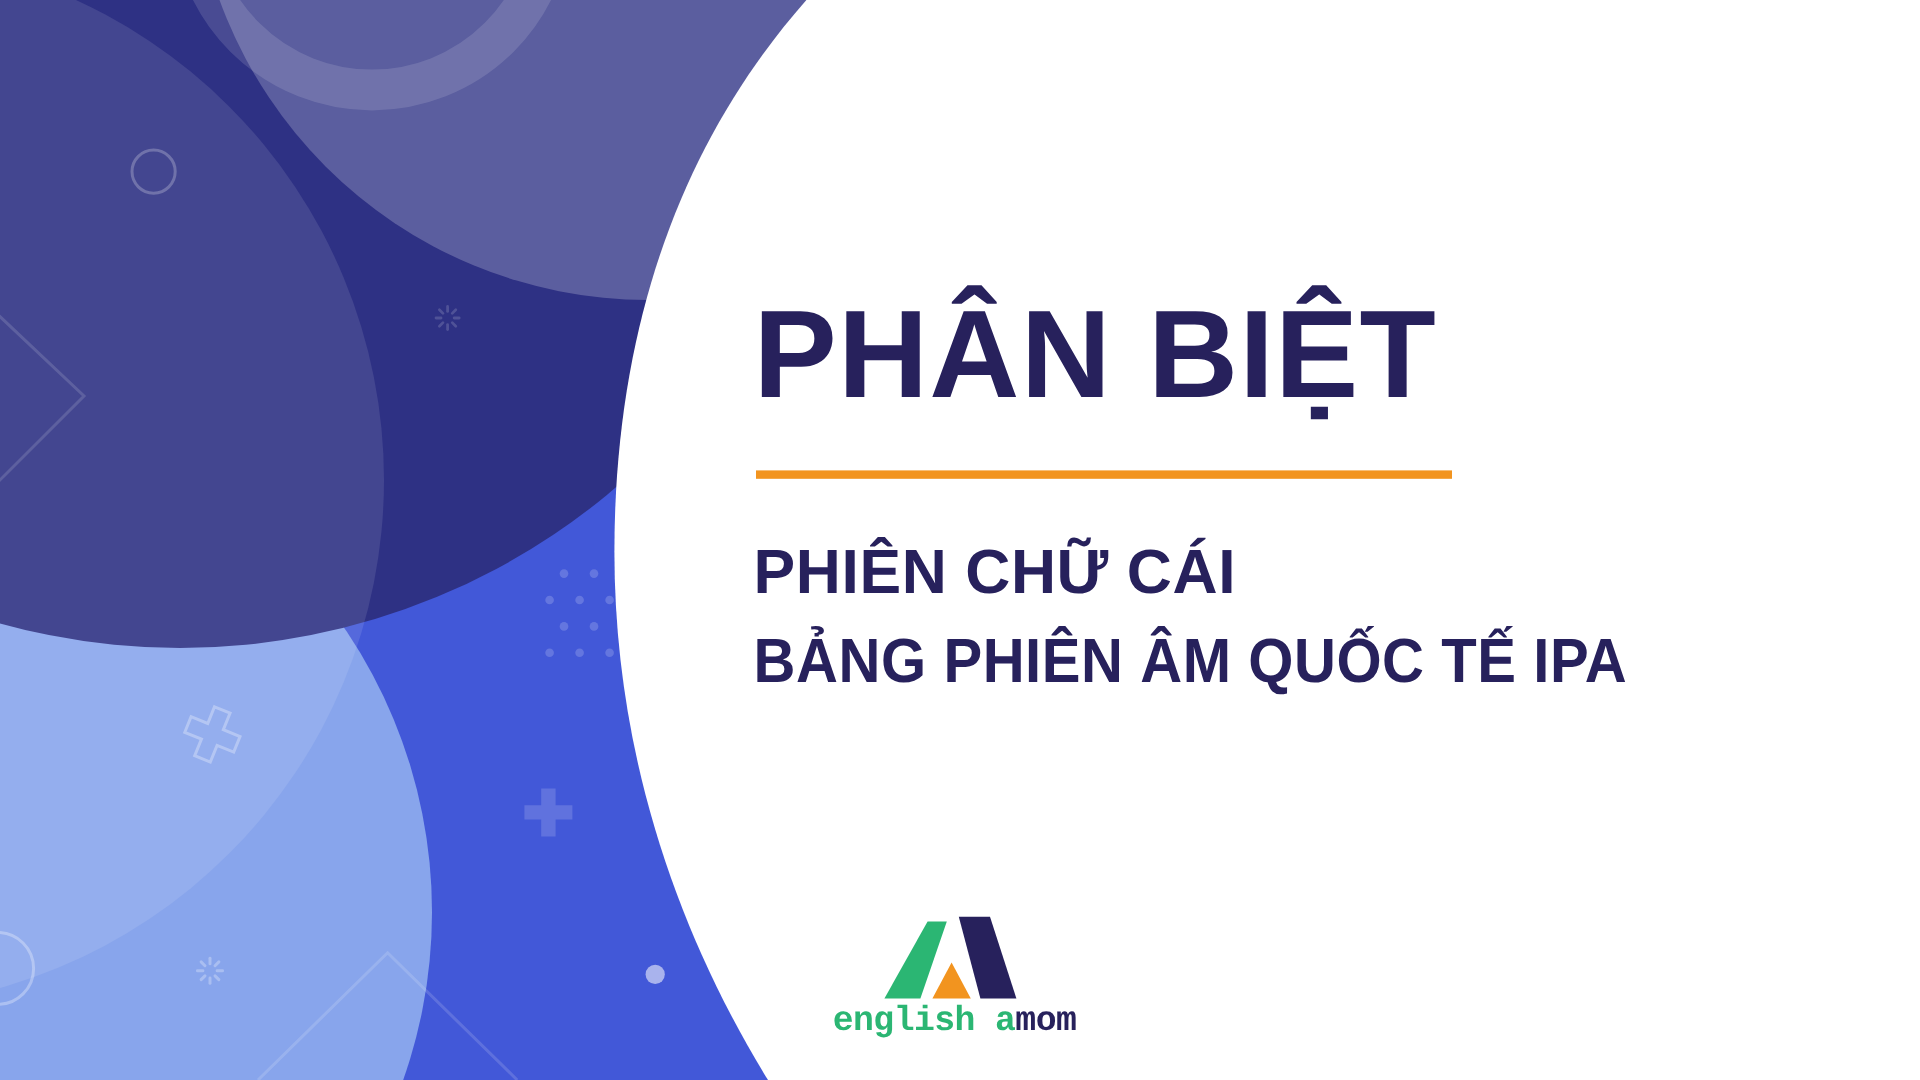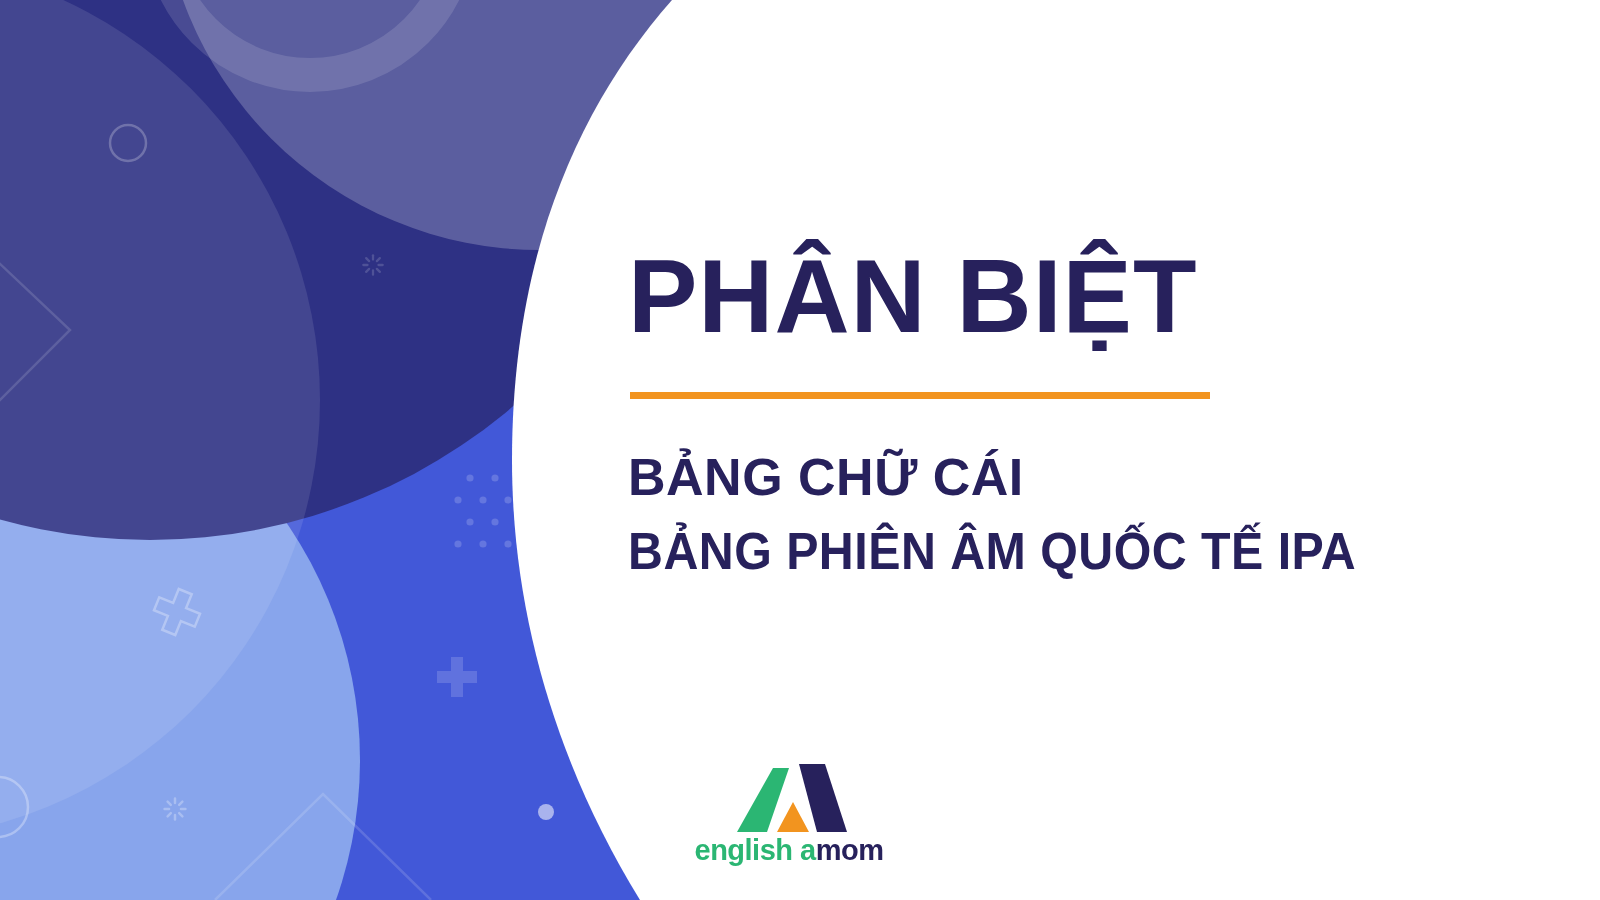--- a/index.html
+++ b/index.html
@@ -90,21 +90,21 @@
     height: 108px;
     text-align: center;
   }
   .logo-mark {
     display: block;
     margin: 0 auto;
   }
   .logo-word {
     display: block;
     margin-top: 2px;
-    font-family: Liberation Sans, sans-serif;
+    font-family: Liberation Mono, monospace;
     font-weight: 700;
     font-size: 29px;
     letter-spacing: -0.5px;
     line-height: 1;
     white-space: nowrap;
   }
   .logo-word .seg-green { color: #2BB673; }
   .logo-word .seg-navy  { color: #27215C; }
 </style>
 </head>
@@ -198,21 +198,21 @@
     </g>
   </svg>
 
   <div class="content">
 
     <h1 class="title-main">PHÂN BIỆT</h1>
 
     <div class="title-rule"></div>
 
     <div class="subtitle-block">
-      <p class="subtitle-line">BẢNG CHỮ CÁI</p>
+      <p class="subtitle-line">PHIÊN CHỮ CÁI</p>
       <p class="subtitle-line compact">BẢNG PHIÊN ÂM QUỐC TẾ IPA</p>
     </div>
   </div>
 
   <div class="logo">
     <svg class="logo-mark" width="124" height="72" viewBox="0 0 124 72" xmlns="http://www.w3.org/2000/svg" aria-hidden="true">
 
       <path d="M 46 6 L 62 6 L 40 70 L 10 70 Z" fill="#2BB673"></path>
 
       <path d="M 72 2 L 98 2 L 120 70 L 90 70 Z" fill="#27215C"></path>

